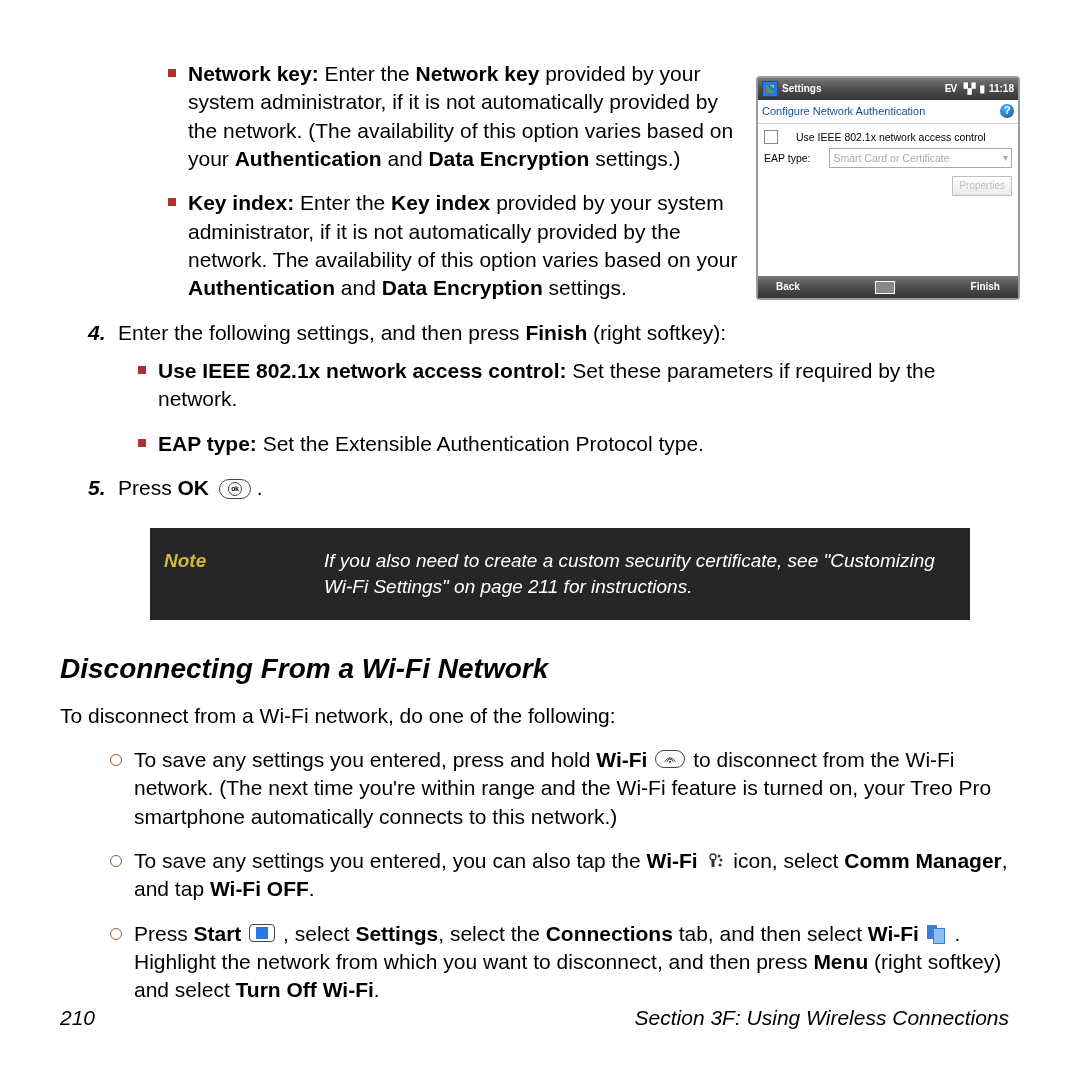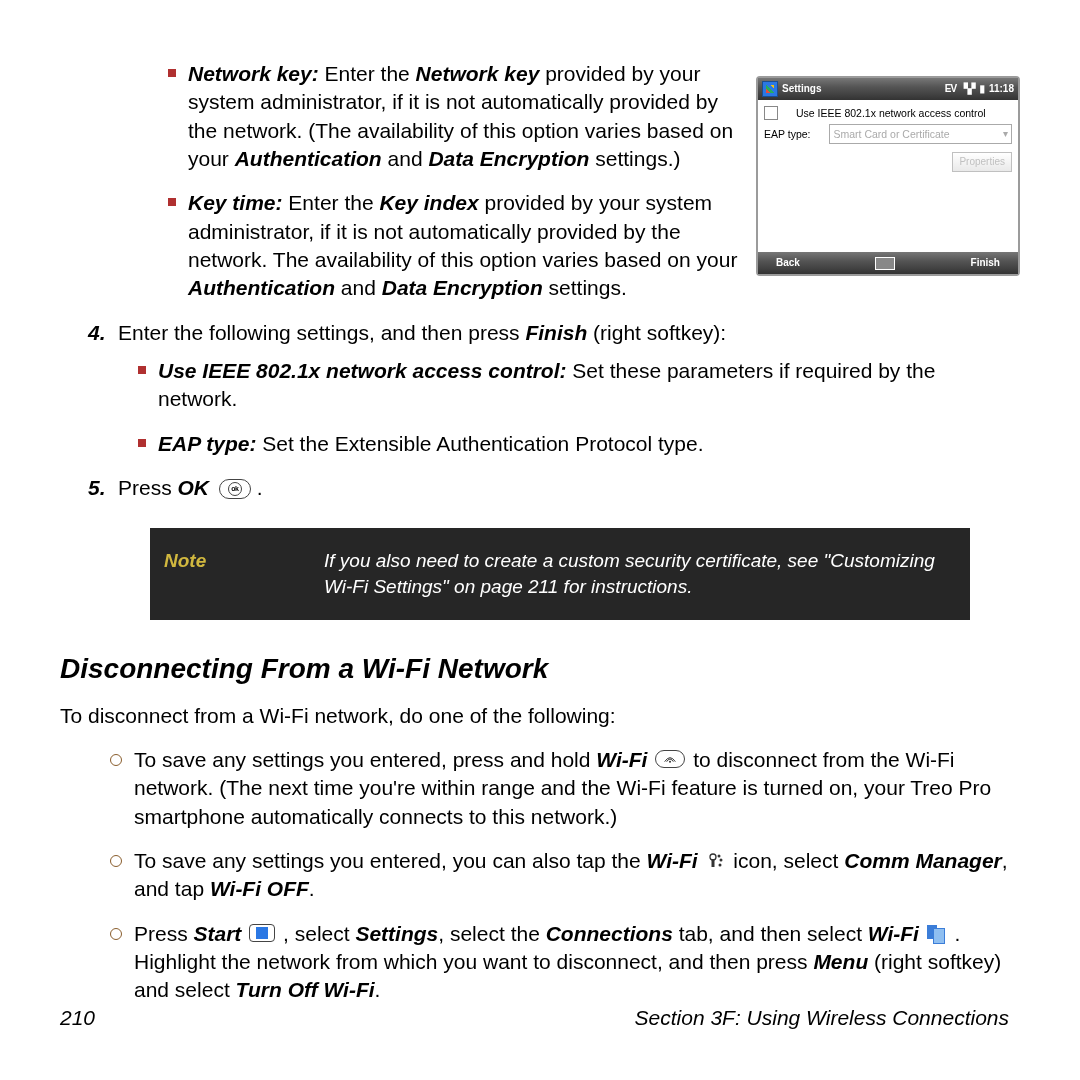--- a/index.html
+++ b/index.html
@@ -77,21 +77,21 @@
     height:22px; background:linear-gradient(#777,#555 40%,#333); color:#fff;
     display:flex; align-items:center; justify-content:space-between;
     font-size:10px; font-weight:bold; padding:0 18px;
   }
   .ds-bottom .kbd { width:18px;height:11px;border:1px solid #fff;background:#888;}
   .ds-space { height:100px; }
 
   .sub-list { margin: 0 0 0 128px; padding:0; }
   .sub-item { position:relative; margin: 0 0 16px 0; }
   .red-sq { position:absolute; left:-20px; top:9px; width:8px; height:8px; background:#b03030; }
-  .bold-i { font-weight:bold; font-style:italic; }
+  .bold-i { font-weight:bold; }
 
   .num-list { margin: 14px 0 0 58px; padding:0; }
   .num-item { position:relative; margin: 0 0 12px 0; }
   .num-label { position:absolute; left:-30px; top:0; font-weight:bold; font-style:italic; font-size:21px; }
   .sub-list.inner { margin-left: 40px; margin-top:10px; }
 
   .ok-badge {
     display:inline-flex; vertical-align:middle; align-items:center; justify-content:center;
     width:30px; height:18px; border:1px solid #444; border-radius:10px;
     font-size:10px; margin-left:4px; position:relative; top:-1px;
@@ -151,20 +151,24 @@
     <div class="device-screenshot">
       <div class="ds-title">
         <span class="flag"></span>
         <span>Settings</span>
         <span class="spacer"></span>
         <span class="sig">EV</span>
         <span>▝▞</span>
         <span>▮</span>
         <span>11:18</span>
       </div>
+      <div class="ds-sub">
+        <span style="flex:1">Configure Network Authentication</span>
+        <span class="ds-help"></span>
+      </div>
       <div class="ds-body">
         <div class="ds-row">
           <span class="ds-chk"></span>
           <span>Use IEEE 802.1x network access control</span>
         </div>
         <div class="ds-row">
           <span>EAP type:</span>
           <span class="ds-sel">
               <span>Smart Card or Certificate</span>
             </span>
@@ -181,21 +185,21 @@
       </div>
     </div>
 
     <div class="sub-list">
       <div class="sub-item">
         <span class="red-sq"></span>
         <span class="bold-i">Network key:</span><span> Enter the </span><span class="bold-i">Network key</span><span> provided by your system administrator, if it is not automatically provided by the network. (The availability of this option varies based on your </span><span class="bold-i">Authentication</span><span> and </span><span class="bold-i">Data Encryption</span><span> settings.)</span>
       </div>
       <div class="sub-item">
         <span class="red-sq"></span>
-        <span class="bold-i">Key time:</span><span> Enter the </span><span class="bold-i">Key index</span><span> provided by your system administrator, if it is not automatically provided by the network. The availability of this option varies based on your </span><span class="bold-i">Authentication</span><span> and </span><span class="bold-i">Data Encryption</span><span> settings.</span>
+        <span class="bold-i">Key index:</span><span> Enter the </span><span class="bold-i">Key index</span><span> provided by your system administrator, if it is not automatically provided by the network. The availability of this option varies based on your </span><span class="bold-i">Authentication</span><span> and </span><span class="bold-i">Data Encryption</span><span> settings.</span>
       </div>
     </div>
 
     <div class="num-list">
       <div class="num-item">
         <span class="num-label">4.</span>
         <span>Enter the following settings, and then press </span><span class="bold-i">Finish</span><span> (right softkey):</span>
         <div class="sub-list inner">
           <div class="sub-item">
             <span class="red-sq"></span>

